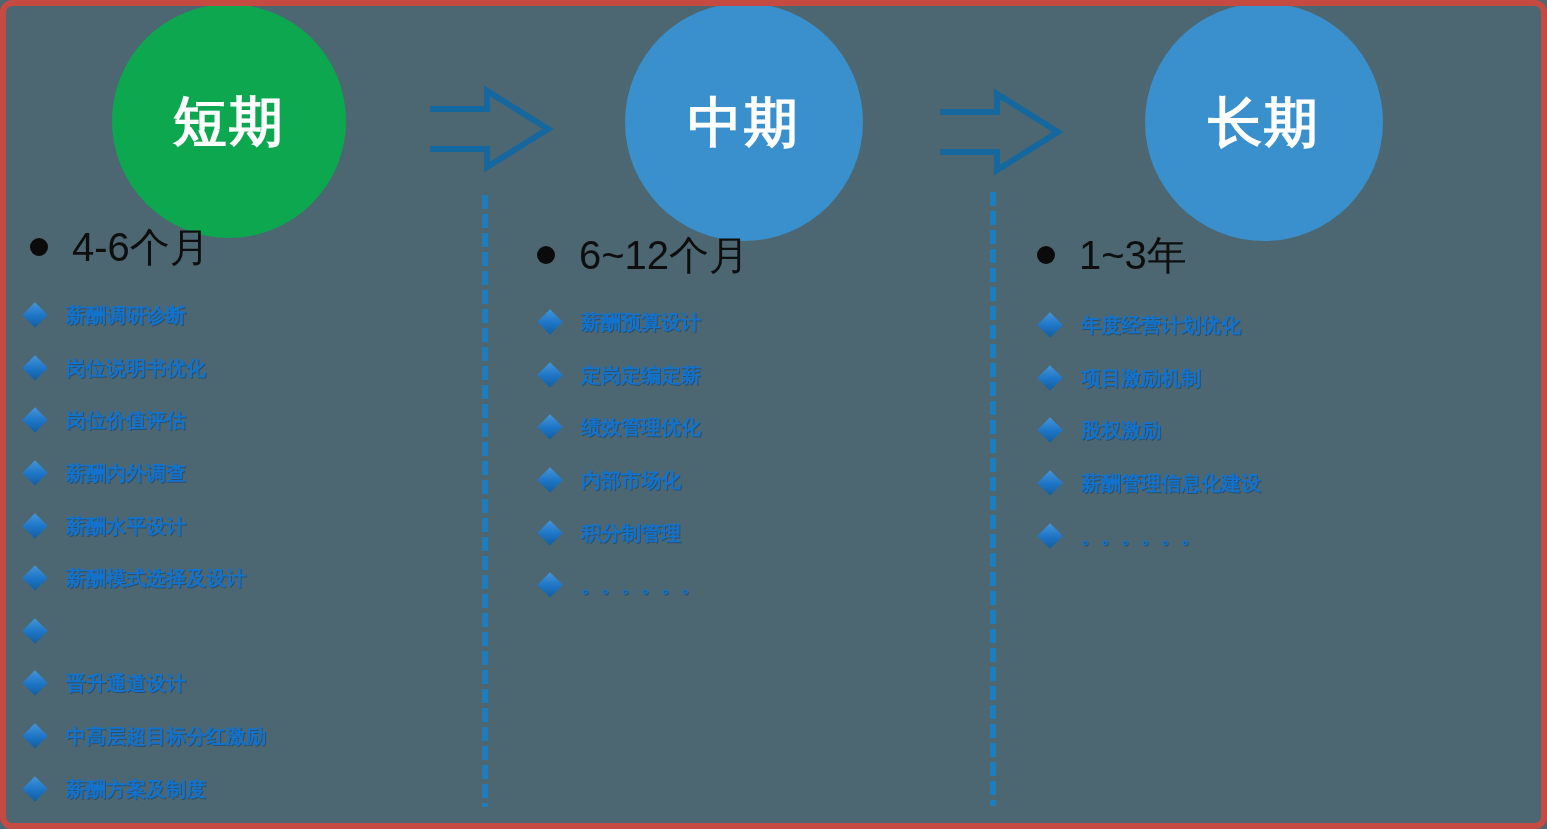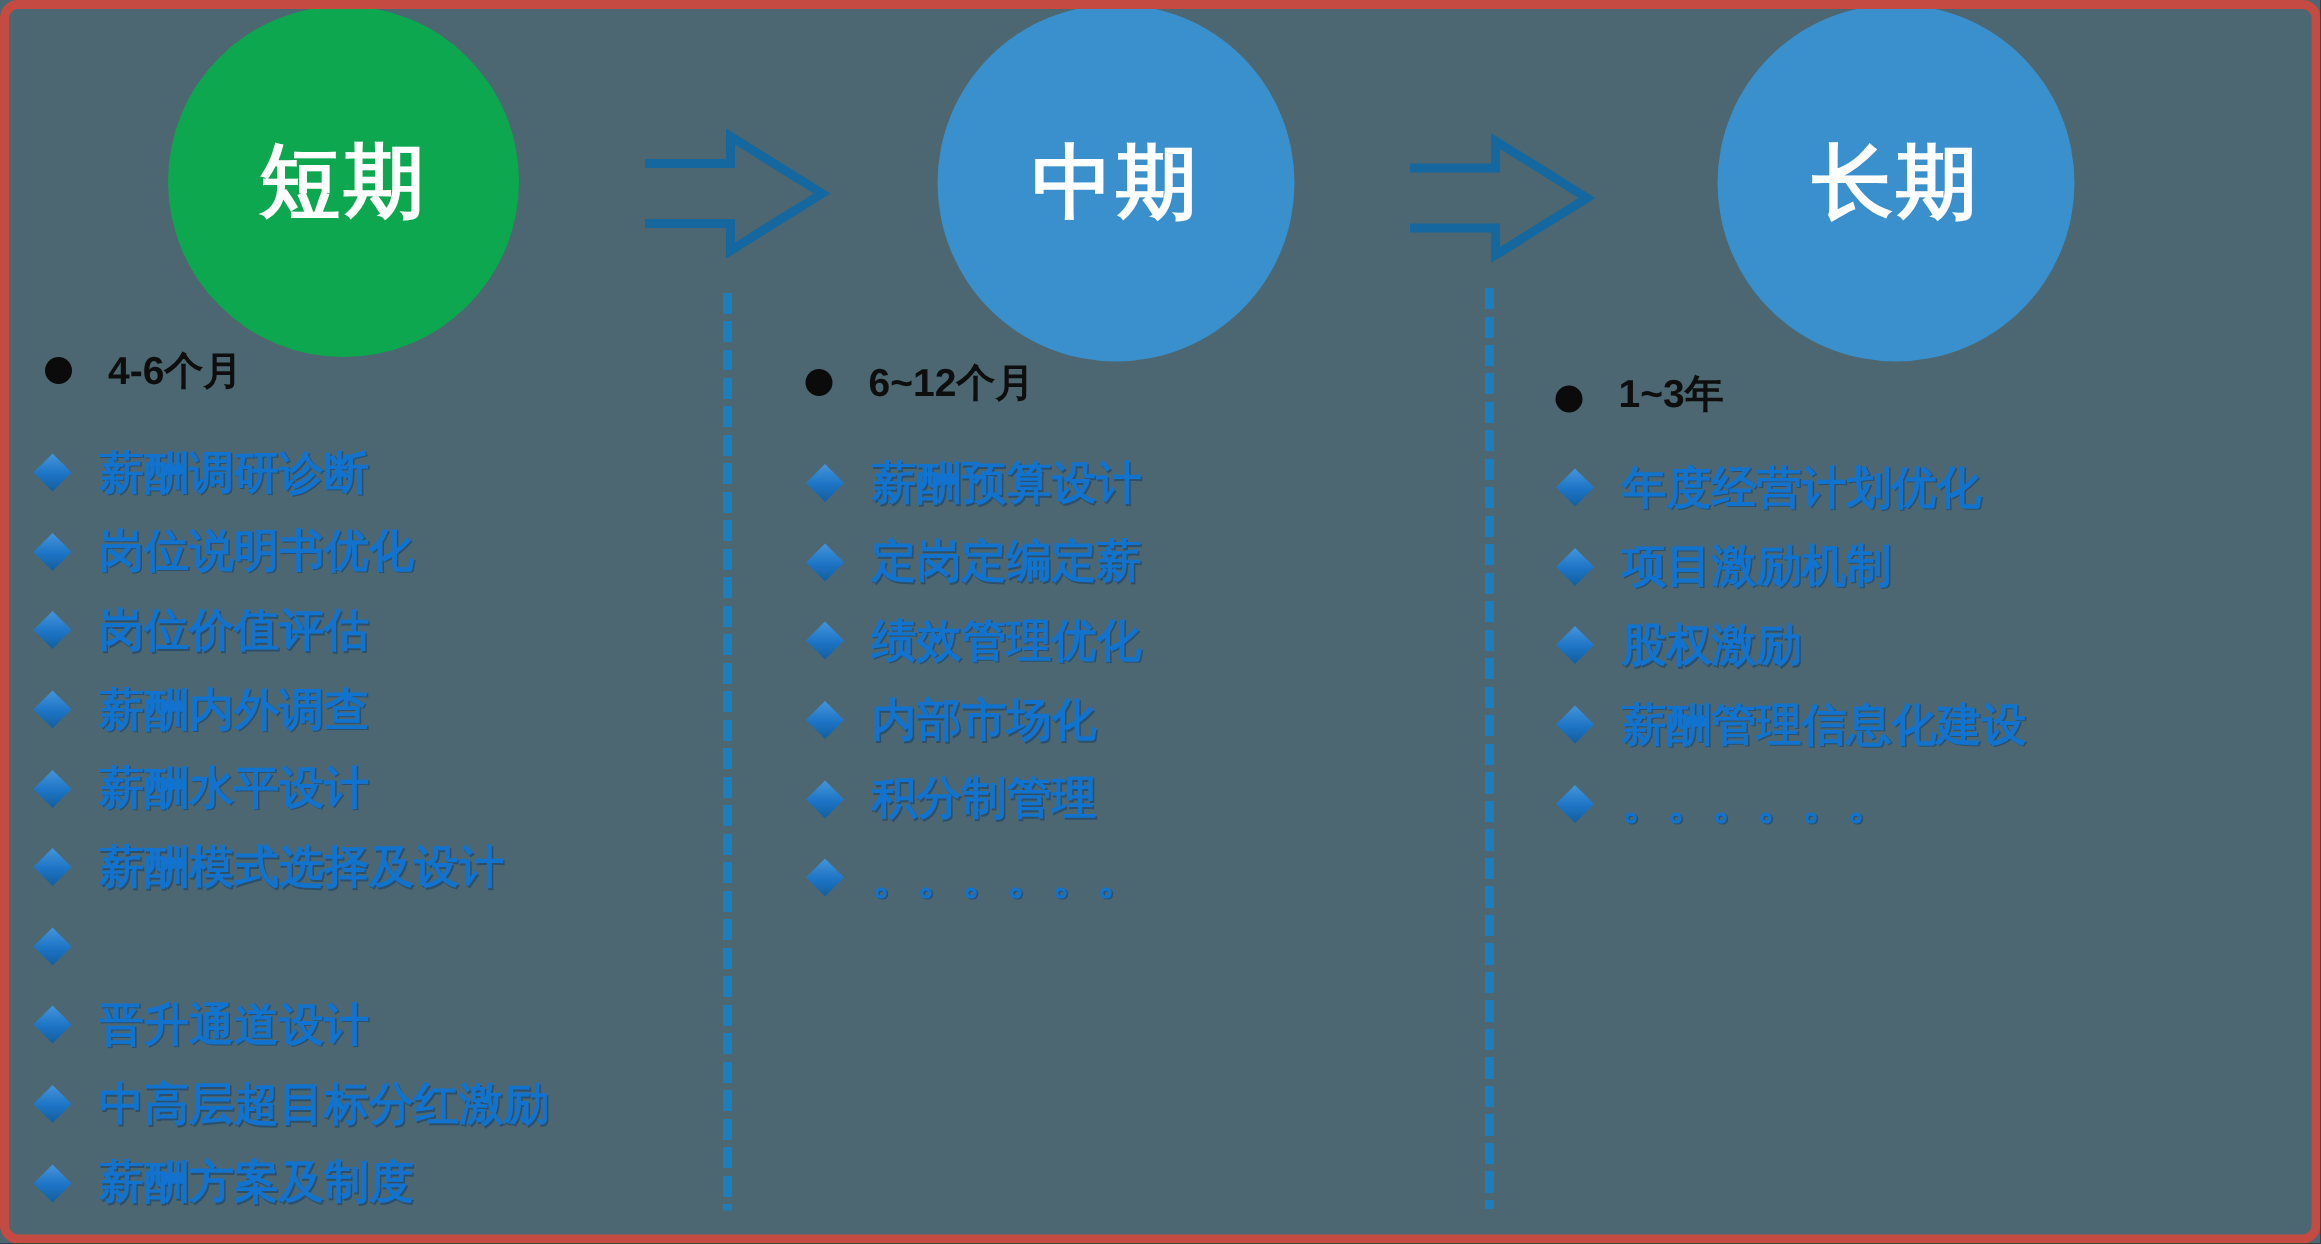--- a/index.html
+++ b/index.html
@@ -35,42 +35,42 @@
     background:repeating-linear-gradient(to bottom,
       var(--divider,#1E7DBC) 0px, var(--divider,#1E7DBC) 14px,
       transparent 14px, transparent 19px);
   }
   .d1{left:482px;top:195px;height:612px;}
   .d2{left:990px;top:192px;height:614px;}
   
   .header{position:absolute;height:40px;display:flex;align-items:center;z-index:6;}
   .h0{left:28px;top:227px;}
   .h1{left:535px;top:235px;}
-  .h2{left:1035px;top:235px;align-items:flex-end;}
+  .h2{left:1035px;top:235px;}
   .dot{
     width:18px;height:18px;border-radius:50%;background:#0b0b0b;
     margin-left:2px;margin-right:24px;flex:0 0 auto;
   }
   .duration-label{
-    color:#0e0e0e;font-size:26px;font-weight:700;line-height:1;white-space:nowrap;
+    color:#0e0e0e;font-size:40px;font-weight:400;line-height:1;white-space:nowrap;
   }
   
   .list{position:absolute;z-index:6;}
   .item{height:52.6px;display:flex;align-items:center;}
   .l0{left:22px;top:289px;}
   .l1{left:537px;top:296px;}
   .l2{left:1037px;top:299px;}
   .diamond{
     width:18px;height:18px;flex:0 0 auto;
     margin-left:4px;margin-right:22px;
     transform:rotate(45deg);
     background:linear-gradient(135deg,#4495da 0%,var(--diamond,#1D74C5) 55%,#135e9e 100%);
   }
   .item-label{
-    color:var(--item_text,#1273CE);font-size:30px;font-weight:700;line-height:1.1;
+    color:var(--item_text,#1273CE);font-size:20px;font-weight:700;line-height:1.1;
     white-space:nowrap;text-shadow:1px 1px 0 rgba(9,50,95,0.45);
   }
 </style>
 </head>
 <body>
 
 <div class="canvas">
 
   <div class="circle c0" style="background: rgb(13, 167, 80);">
     <span class="circle-label">短期</span>

